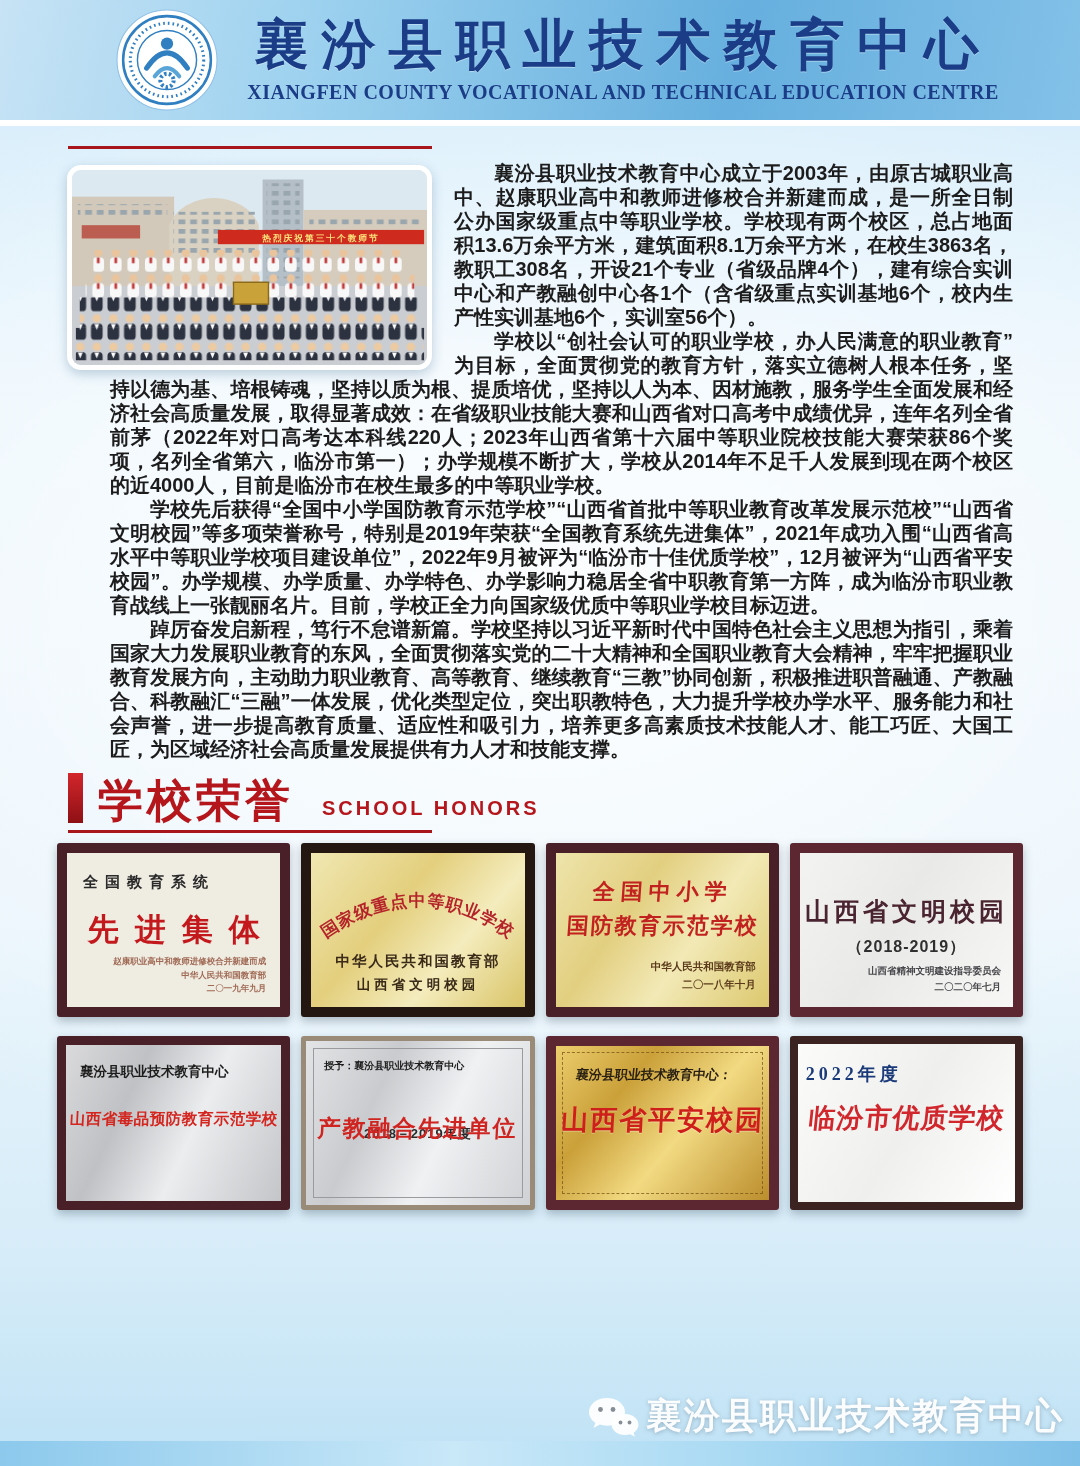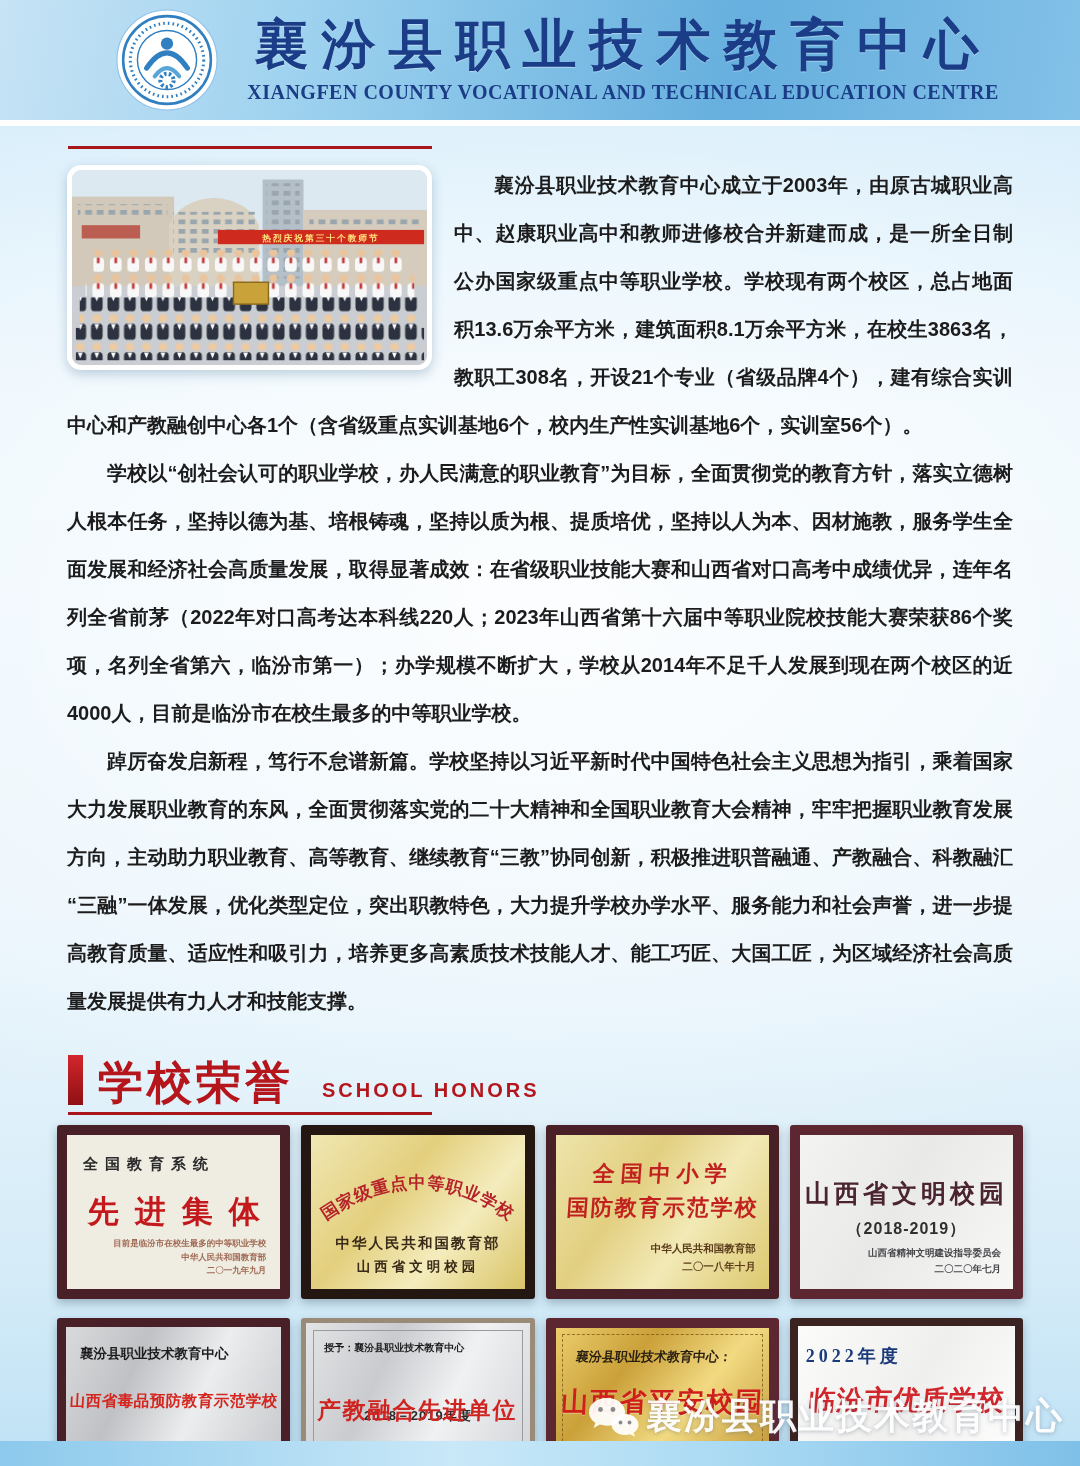--- a/index.html
+++ b/index.html
@@ -46,22 +46,22 @@
   .profile { margin: 12px 67px 0; }
   .photo {
     float: left; width: 365px; height: 205px;
     margin: 4px 22px 6px 0;
     border: 5px solid #ffffff; border-radius: 14px; overflow: hidden;
     box-shadow: 0 4px 12px rgba(40,90,130,.28);
     background:#dce9f2;
   }
   .photo svg { display:block; width:100%; height:100%; }
   .profile p {
-    font-size: 20px; line-height: 48px; text-align: justify;
-    text-indent: 2em; color: #1c1c1c; font-weight: 600;
+    font-size: 20px; line-height: 24px; text-align: justify;
+    text-indent: 2em; color: #1c1c1c; font-weight: 600; padding-left: 43px;
   }
 
   
   .grid {
     margin: 10px 57px 0;
     display: grid; grid-template-columns: repeat(4, 1fr);
     gap: 19px 11px;
   }
   .plaque {
     position: relative; height: 174px; border-radius: 3px;
@@ -195,39 +195,40 @@
         <rect x="0" y="122" width="365" height="83" fill="#cacdd2"></rect>
         <rect x="22" y="84" width="322" height="27" fill="url(#pw)"></rect>
         <rect x="14" y="108" width="338" height="28" fill="url(#pw)"></rect>
         <rect x="8" y="134" width="350" height="32" fill="url(#pd)"></rect>
         <rect x="4" y="166" width="358" height="34" fill="url(#pd)"></rect>
         <rect x="166" y="118" width="36" height="23" fill="#c9a23a" stroke="#8a6a1a" stroke-width="1.5"></rect>
       </svg>
     </div>
     <p>襄汾县职业技术教育中心成立于2003年，由原古城职业高中、赵康职业高中和教师进修校合并新建而成，是一所全日制公办国家级重点中等职业学校。学校现有两个校区，总占地面积13.6万余平方米，建筑面积8.1万余平方米，在校生3863名，教职工308名，开设21个专业（省级品牌4个），建有综合实训中心和产教融创中心各1个（含省级重点实训基地6个，校内生产性实训基地6个，实训室56个）。</p>
     <p>学校以“创社会认可的职业学校，办人民满意的职业教育”为目标，全面贯彻党的教育方针，落实立德树人根本任务，坚持以德为基、培根铸魂，坚持以质为根、提质培优，坚持以人为本、因材施教，服务学生全面发展和经济社会高质量发展，取得显著成效：在省级职业技能大赛和山西省对口高考中成绩优异，连年名列全省前茅（2022年对口高考达本科线220人；2023年山西省第十六届中等职业院校技能大赛荣获86个奖项，名列全省第六，临汾市第一）；办学规模不断扩大，学校从2014年不足千人发展到现在两个校区的近4000人，目前是临汾市在校生最多的中等职业学校。</p>
+    <p>学校先后获得“全国中小学国防教育示范学校”“山西省首批中等职业教育改革发展示范校”“山西省文明校园”等多项荣誉称号，特别是2019年荣获“全国教育系统先进集体”，2021年成功入围“山西省高水平中等职业学校项目建设单位”，2022年9月被评为“临汾市十佳优质学校”，12月被评为“山西省平安校园”。办学规模、办学质量、办学特色、办学影响力稳居全省中职教育第一方阵，成为临汾市职业教育战线上一张靓丽名片。目前，学校正全力向国家级优质中等职业学校目标迈进。</p>
     <p>踔厉奋发启新程，笃行不怠谱新篇。学校坚持以习近平新时代中国特色社会主义思想为指引，乘着国家大力发展职业教育的东风，全面贯彻落实党的二十大精神和全国职业教育大会精神，牢牢把握职业教育发展方向，主动助力职业教育、高等教育、继续教育“三教”协同创新，积极推进职普融通、产教融合、科教融汇“三融”一体发展，优化类型定位，突出职教特色，大力提升学校办学水平、服务能力和社会声誉，进一步提高教育质量、适应性和吸引力，培养更多高素质技术技能人才、能工巧匠、大国工匠，为区域经济社会高质量发展提供有力人才和技能支撑。</p>
   </div>
 
-  <div class="sec-wrap" style="margin-top:30px;">
+  <div class="sec-wrap" style="margin-top:12px;">
     <div class="sec">
       <div class="sec-bar"></div>
       <div class="sec-cn">学校荣誉</div>
       <div class="sec-en">SCHOOL HONORS</div>
     </div>
     <div class="sec-rule"></div>
   </div>
 
   <div class="grid">
 
     <div class="plaque p1">
       <div class="p1-head">全国教育系统</div>
       <div class="cline p1-title">先进集体</div>
       <div class="rline p1-foot">
-        <div>目前是临汾市在校生最多的中等职业学校</div>
+        <div>赵康职业高中和教师进修校合并新建而成</div>
         <div>中华人民共和国教育部</div>
         <div>二〇一九年九月</div>
       </div>
     </div>
 
     <div class="plaque p2">
       <svg class="arc" viewBox="0 0 213 92">
         <defs>
             <path id="arcPath" d="M14,80 Q106.5,14 199,80" fill="none"></path>
           </defs>

